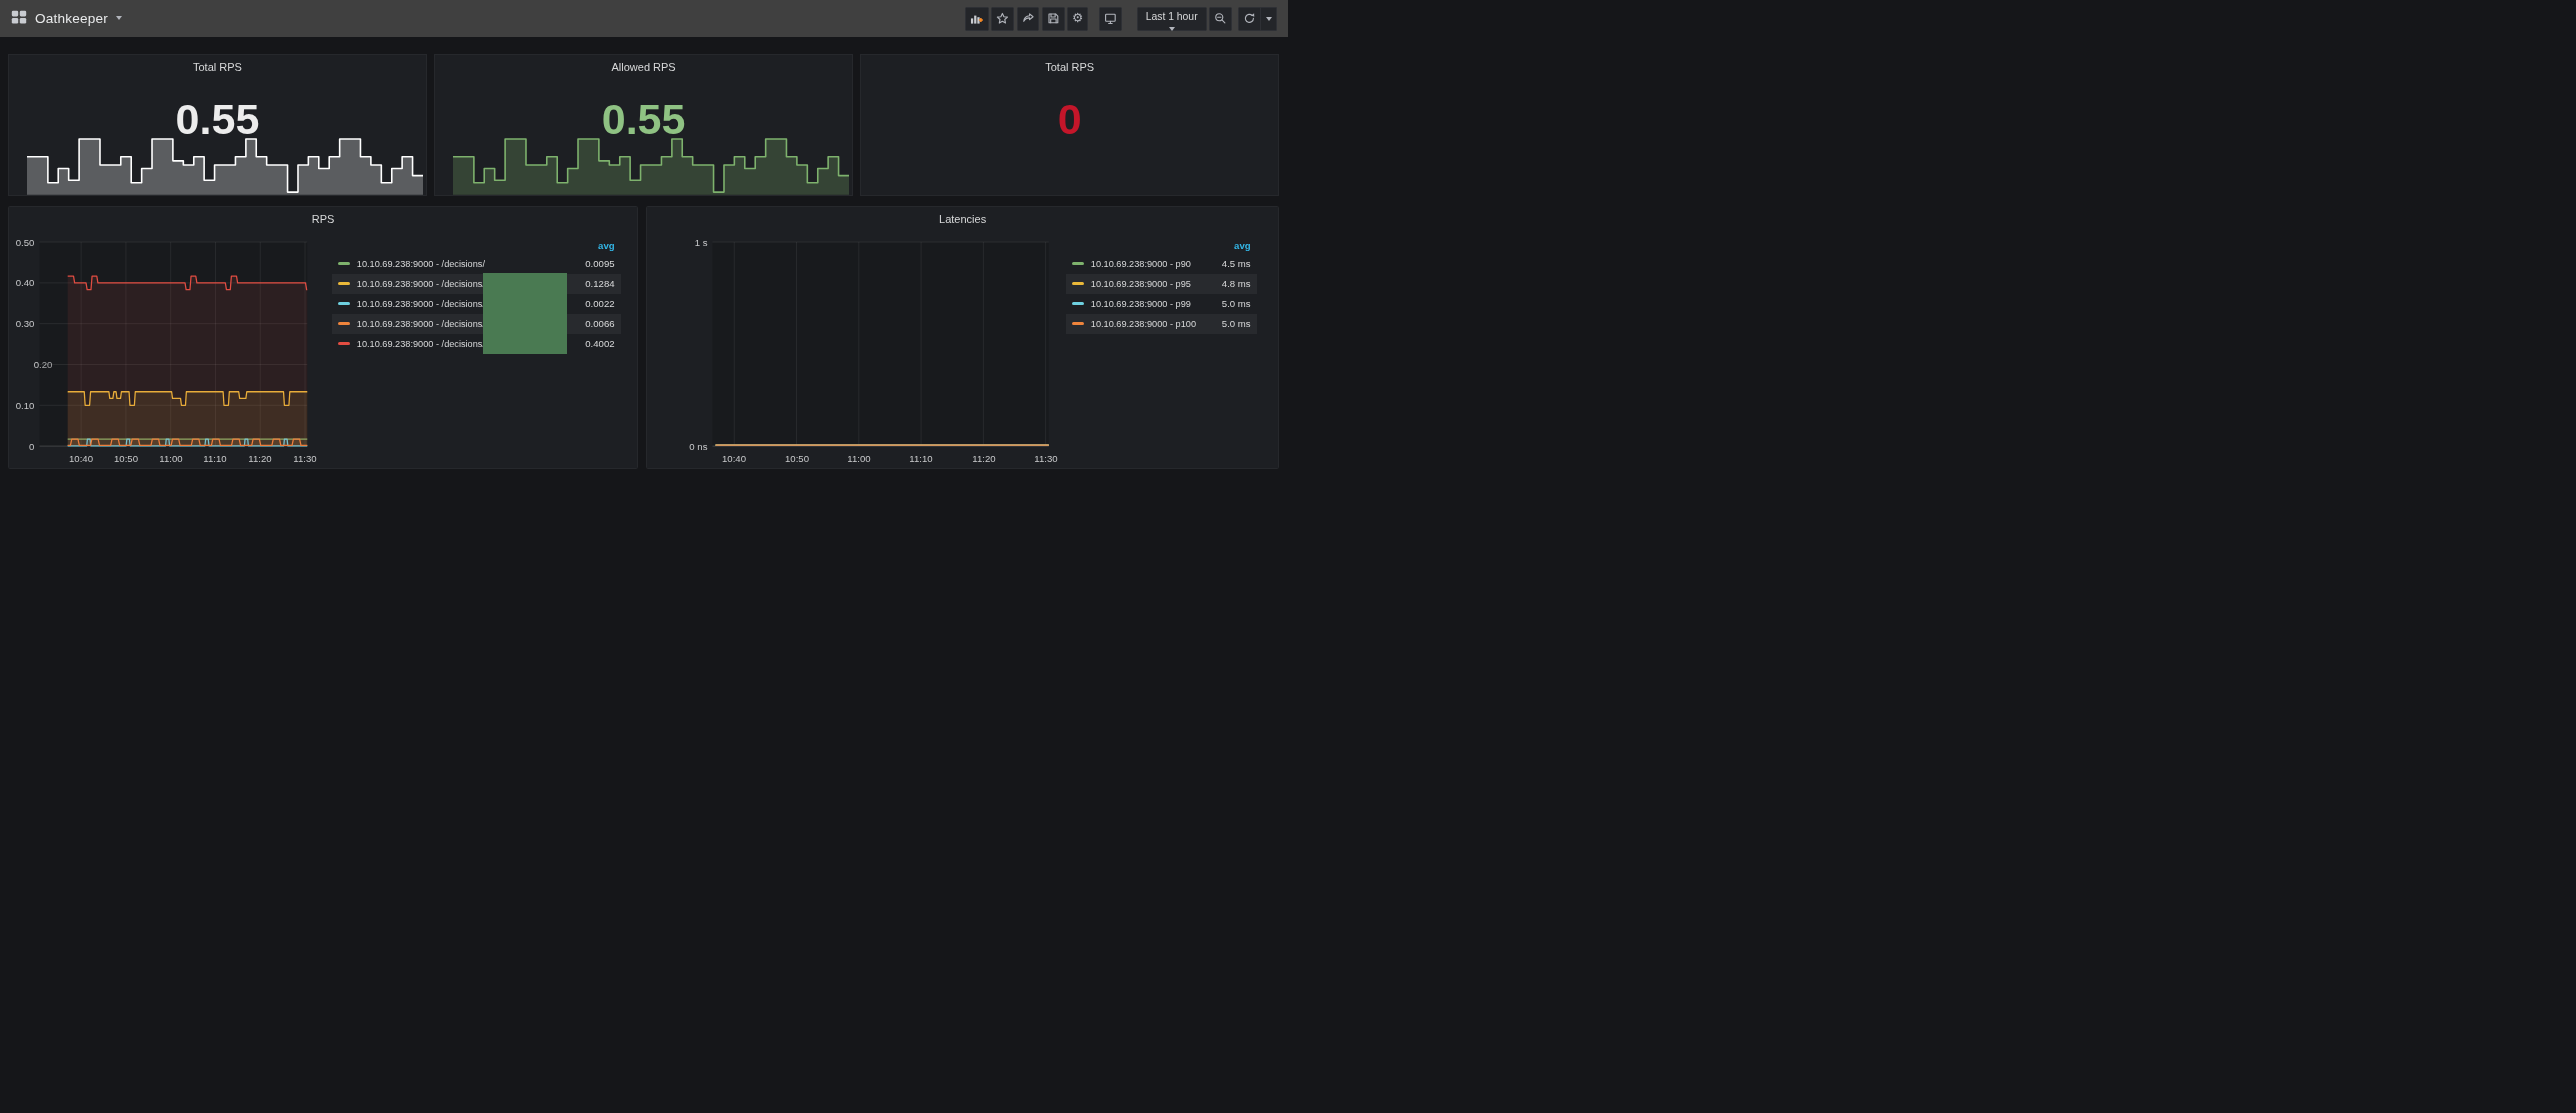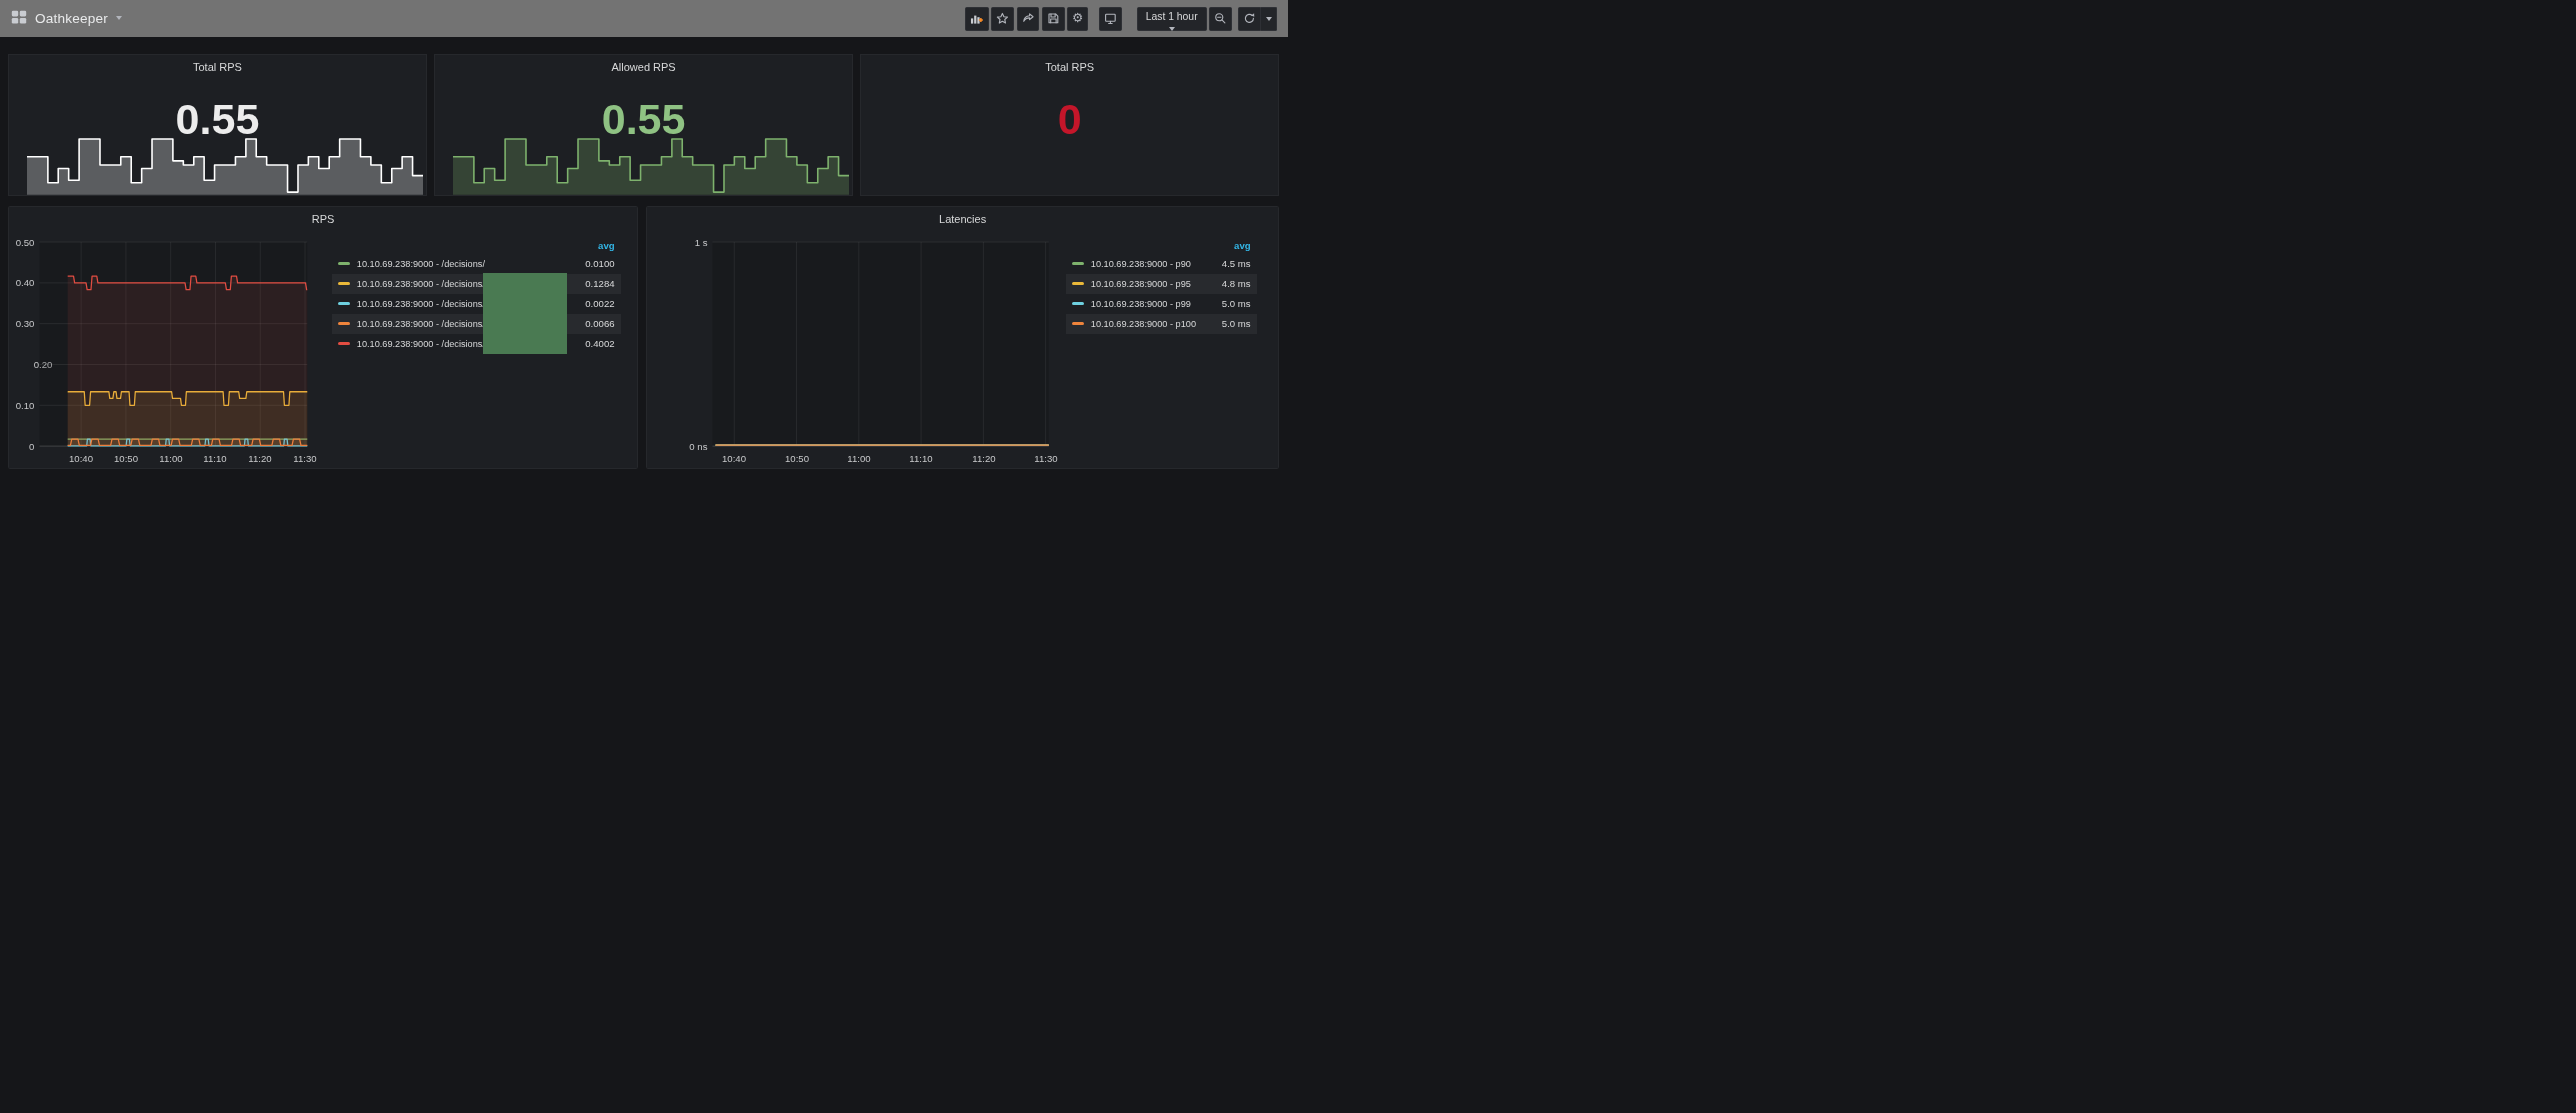--- a/index.html
+++ b/index.html
@@ -1,18 +1,18 @@
 <!DOCTYPE html>
 <html style="font-size:12.8px"><head>
 <meta charset="utf-8">
 <style>
   html,body{margin:0;padding:0;background:#151619;font-family:"Liberation Sans",sans-serif;}
   .stage{position:relative;width:1288px;height:557px;background:#151619;overflow:hidden;}
   
-  .navbar{position:absolute;left:0;top:0;right:0;height:37px;background:#737373;display:flex;align-items:center;justify-content:space-between;padding:0 11px;box-sizing:border-box;}
+  .navbar{position:absolute;left:0;top:0;right:0;height:37px;background:#404040;display:flex;align-items:center;justify-content:space-between;padding:0 11px;box-sizing:border-box;}
   .nav-left{display:flex;align-items:center;gap:8px;}
   .dash-title{color:#e9eaeb;font-size:13.6px;font-weight:500;letter-spacing:0.2px;}
   .caret{width:0;height:0;border-left:3.2px solid transparent;border-right:3.2px solid transparent;border-top:4px solid #b2b5bc;display:inline-block;}
   .nav-right{display:flex;align-items:center;}
   .nav-btn{height:24px;min-width:20px;padding:0 4px;background:#232529;border:0.8px solid #2e3035;border-radius:1.6px;display:flex;align-items:center;justify-content:center;margin-left:2.4px;cursor:pointer;box-sizing:border-box;}
   .nav-btn svg{display:block;}
   .gap14{margin-left:11px;}
   .gap18{margin-left:14.4px;flex-direction:column;}
   .time-btn{gap:4.8px;padding:0 8px;}
   .time-label{color:#d8d9da;font-size:10.4px;white-space:nowrap;}
@@ -192,21 +192,21 @@
               <path d="M73.4,299.1 L76.8,299.1 L78.5,291.4 L86.3,291.4 L88.0,299.1 L102.1,299.1 L103.7,291.4 L111.6,291.4 L113.3,299.1 L127.3,299.1 L129.0,291.4 L136.9,291.4 L138.6,299.1 L152.6,299.1 L154.3,291.4 L162.2,291.4 L163.9,299.1 L177.9,299.1 L179.6,291.4 L187.5,291.4 L189.1,299.1 L203.2,299.1 L204.9,291.4 L212.7,291.4 L214.4,299.1 L228.5,299.1 L230.2,291.4 L238.0,291.4 L239.7,299.1 L253.8,299.1 L255.4,291.4 L263.3,291.4 L265.0,299.1 L279.0,299.1 L280.7,291.4 L288.6,291.4 L290.3,299.1 L304.3,299.1 L306.0,291.4 L313.9,291.4 L315.6,299.1 L329.6,299.1 L331.3,291.4 L339.2,291.4 L340.8,299.1 L354.9,299.1 L356.6,291.4 L364.4,291.4 L366.1,299.1 L374.0,299.1" fill="none" stroke="#ef843c" stroke-width="1.6" stroke-linejoin="round"></path>
               <path d="M73.4,86.6 L80.7,86.6 L82.1,95.2 L96.4,95.2 L97.8,103.8 L102.6,103.8 L104.0,86.6 L109.9,86.6 L111.3,95.2 L220.6,95.2 L222.0,103.8 L226.8,103.8 L228.2,86.6 L234.1,86.6 L235.5,95.2 L271.2,95.2 L272.6,103.8 L277.4,103.8 L278.8,86.6 L285.2,86.6 L286.6,95.2 L371.8,95.2 L373.2,103.8 L374.0,103.8 L374.0,300 L73.4,300 Z" fill="#e24d42" fill-opacity="0.1" stroke="none"></path>
               <path d="M73.4,86.6 L80.7,86.6 L82.1,95.2 L96.4,95.2 L97.8,103.8 L102.6,103.8 L104.0,86.6 L109.9,86.6 L111.3,95.2 L220.6,95.2 L222.0,103.8 L226.8,103.8 L228.2,86.6 L234.1,86.6 L235.5,95.2 L271.2,95.2 L272.6,103.8 L277.4,103.8 L278.8,86.6 L285.2,86.6 L286.6,95.2 L371.8,95.2 L373.2,103.8 L374.0,103.8" fill="none" stroke="#e24d42" stroke-width="1.6" stroke-linejoin="round"></path>
             </svg>
           </div>
         <div class="legend" style="left:323px;width:289px;">
           <div class="legend-header">avg</div>
           <div class="legend-row">
             <span class="swatch" style="background: rgb(126, 178, 109);"></span>
             <span class="lname">10.10.69.238:9000 - /decisions/</span>
-            <span class="lval">0.0100</span>
+            <span class="lval">0.0095</span>
           </div>
           <div class="legend-row">
             <span class="swatch" style="background: rgb(234, 184, 57);"></span>
             <span class="lname">10.10.69.238:9000 - /decisions/</span>
             <span class="lval">0.1284</span>
           </div>
           <div class="legend-row">
             <span class="swatch" style="background: rgb(110, 208, 224);"></span>
             <span class="lname">10.10.69.238:9000 - /decisions/</span>
             <span class="lval">0.0022</span>

